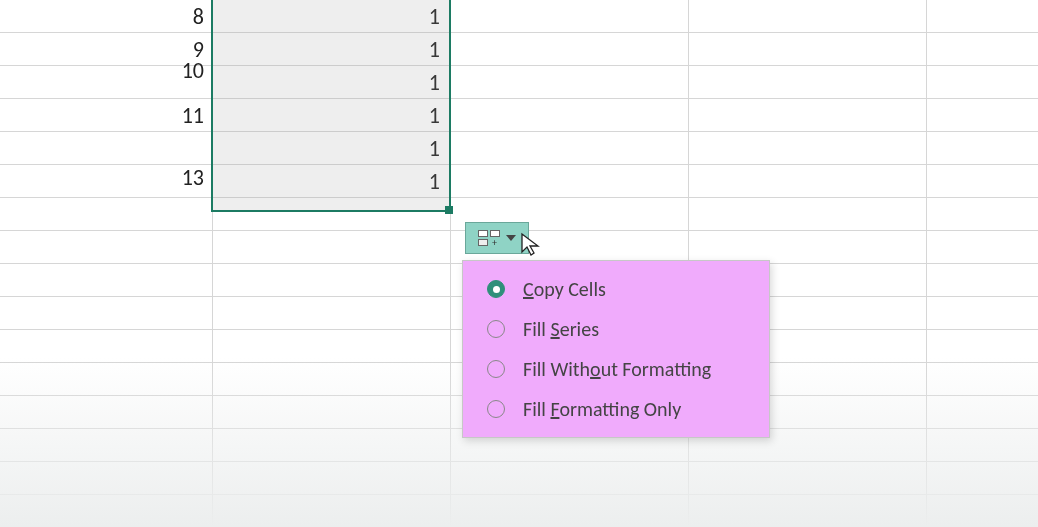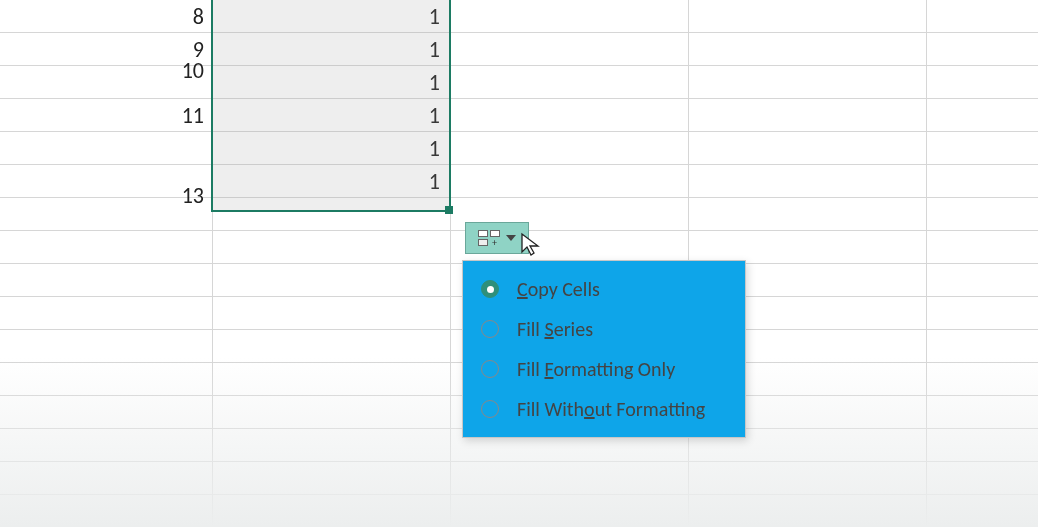--- a/index.html
+++ b/index.html
@@ -109,25 +109,25 @@
     .cursor-arrow {
       position: absolute;
       left: 520px;
       top: 232px;
       pointer-events: none;
     }
     .menu {
       position: absolute;
       left: 462px;
       top: 260px;
-      width: 284px;
-      background: #0ea5e9;
+      width: 308px;
+      background: #f0abfc;
       border: 1px solid #c7c7c7;
       box-shadow: 2px 3px 8px rgba(0,0,0,0.15);
-      padding: 8px 4px;
+      padding: 8px 10px;
     }
     .menu-item {
       display: flex;
       align-items: center;
       height: 40px;
       padding: 0 14px;
       cursor: pointer;
       font-size: 20px;
       color: #444;
     }
@@ -183,21 +183,21 @@
 
   <div class="rownum-cell" style="top:0px">8</div>
   <div class="data-cell" style="top:0px">1</div>
   <div class="rownum-cell" style="top:33px">9</div>
   <div class="data-cell" style="top:33px">1</div>
   <div class="rownum-cell" style="top:54px">10</div>
   <div class="data-cell" style="top:66px">1</div>
   <div class="rownum-cell" style="top:99px">11</div>
   <div class="data-cell" style="top:99px">1</div>
   <div class="data-cell" style="top:132px">1</div>
-  <div class="rownum-cell" style="top:179px">13</div>
+  <div class="rownum-cell" style="top:161px">13</div>
   <div class="data-cell" style="top:165px">1</div>
 
   <div class="selection">
     <div class="fill-handle"></div>
   </div>
 </div>
 
 <div class="fadebar"></div>
 
 <div class="autofill-btn">
@@ -220,19 +220,19 @@
         <span class="dot"></span>
       </span>
     <span><span></span><span class="accel">C</span><span>opy Cells</span></span>
   </div>
   <div class="menu-item">
     <span class="radio"></span>
     <span><span>Fill </span><span class="accel">S</span><span>eries</span></span>
   </div>
   <div class="menu-item">
     <span class="radio"></span>
+    <span><span>Fill With</span><span class="accel">o</span><span>ut Formatting</span></span>
+  </div>
+  <div class="menu-item">
+    <span class="radio"></span>
     <span><span>Fill </span><span class="accel">F</span><span>ormatting Only</span></span>
   </div>
-  <div class="menu-item">
-    <span class="radio"></span>
-    <span><span>Fill With</span><span class="accel">o</span><span>ut Formatting</span></span>
-  </div>
 </div>
 
 </body></html>

